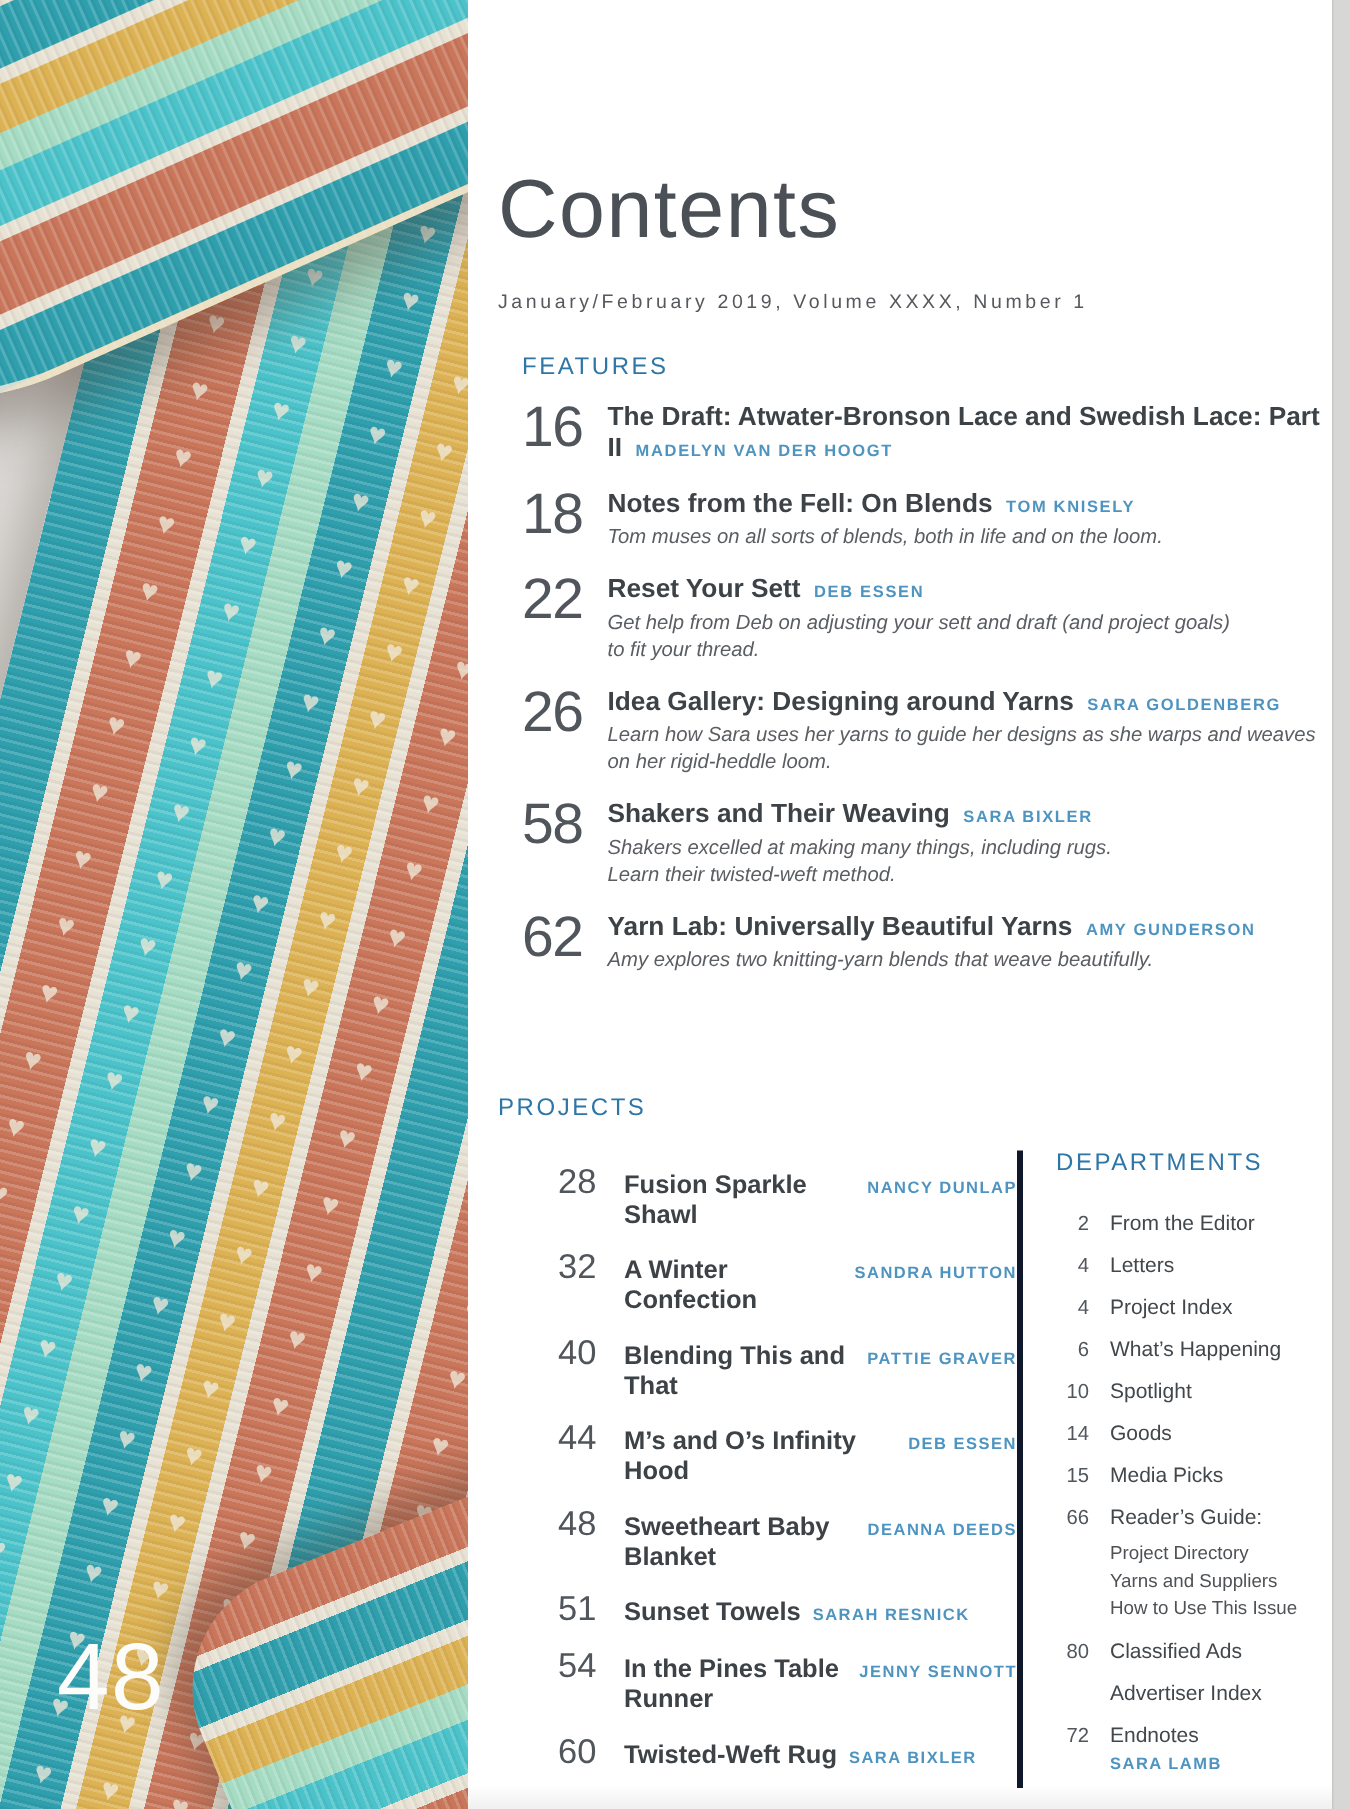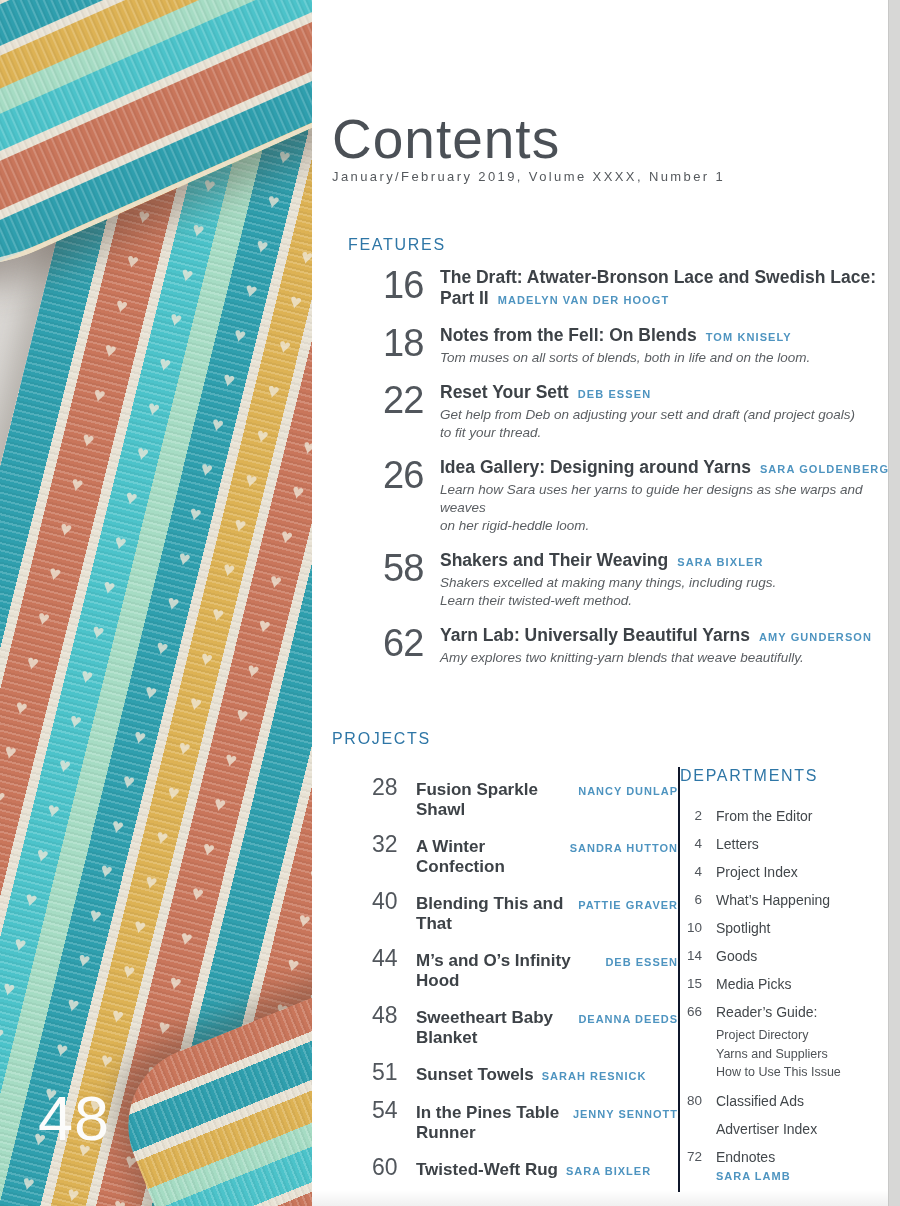--- a/index.html
+++ b/index.html
@@ -62,46 +62,46 @@
   .scan-strip { position:absolute; right:0; top:0; width:12px; height:1206px;
                 background:#d7d7d6; border-left:1px solid #c8c8c7; }
   .scan-bottom { position:absolute; left:312px; right:12px; bottom:0; height:16px;
                  background:linear-gradient(180deg, rgba(0,0,0,0) 0%, rgba(0,0,0,.06) 100%); }
 
   
   .content { position:absolute; left:332px; top:0; width:556px; height:1206px; }
 
   .header { position:absolute; left:0; top:112px; }
   .toc-title { font-size:55px; font-weight:300; line-height:1; letter-spacing:1px; color:#4b5056; }
-  .toc-subtitle { margin-top:2px; font-size:13px; letter-spacing:2.4px; color:#55595d; }
+  .toc-subtitle { margin-top:26px; font-size:13px; letter-spacing:2.4px; color:#55595d; }
 
   .section-heading { font-size:16px; font-weight:400; letter-spacing:1.7px; color:#2e76a6; }
 
   .features { position:absolute; left:16px; top:236px; width:556px; }
   .feat-list { margin-top:13px; }
   .feat-item { display:flex; margin-bottom:15px; }
   .feat-num { width:52px; flex:none; font-size:38px; font-weight:300; letter-spacing:-1px;
-              line-height:.95; color:#51565c;margin-left:35px; }
+              line-height:.95; color:#51565c; }
   .feat-body { flex:1; padding-left:5px; max-width:492px; }
   .feat-title { font-size:17.5px; font-weight:700; line-height:1.22; color:#3d4247; }
   .feat-author { font-size:11px; font-weight:700; letter-spacing:1.1px; color:#4e94c0;
                  margin-left:9px; white-space:nowrap; }
   .feat-desc { margin-top:3px; font-size:13.5px; font-style:italic; line-height:1.32;
                color:#5a5e62; white-space:pre-line; }
 
   .lower { position:absolute; left:0; top:730px; width:556px; display:flex; align-items:flex-end; }
   .projects { width:346px; flex:none; }
   .proj-list { margin-top:26px; }
   .proj-item { display:flex; align-items:baseline; margin-bottom:11px;margin-left:40px; }
   .proj-num { width:44px; flex:none; font-size:23px; font-weight:300; color:#51565c; }
   .proj-title { font-size:17px; font-weight:700; color:#3d4247; }
   .proj-author { font-size:11px; font-weight:700; letter-spacing:1px; color:#4e94c0;
                  margin-left:8px; white-space:nowrap; }
 
-  .departments { flex:1; border-left:2px solid #0f172a; min-height:364px; }
+  .departments { flex:1; border-left:4px solid #0f172a; padding-left:22px; min-height:364px; }
   .dept-list { margin-top:22px; }
   .dept-row { display:flex; margin-bottom:10px; }
   .dept-num { width:22px; flex:none; text-align:right; font-size:13.5px; color:#51565c; padding-top:1px; }
   .dept-body { padding-left:14px; }
   .dept-label { font-size:14px; line-height:1.15; color:#42474b; }
   .dept-sub { margin-top:5px; font-size:12.5px; line-height:1.5; color:#4e5256; white-space:pre-line; }
   .dept-author { margin-top:4px; font-size:11px; font-weight:700; letter-spacing:1px; color:#4e94c0; }
 </style>
 </head>
 <body>

